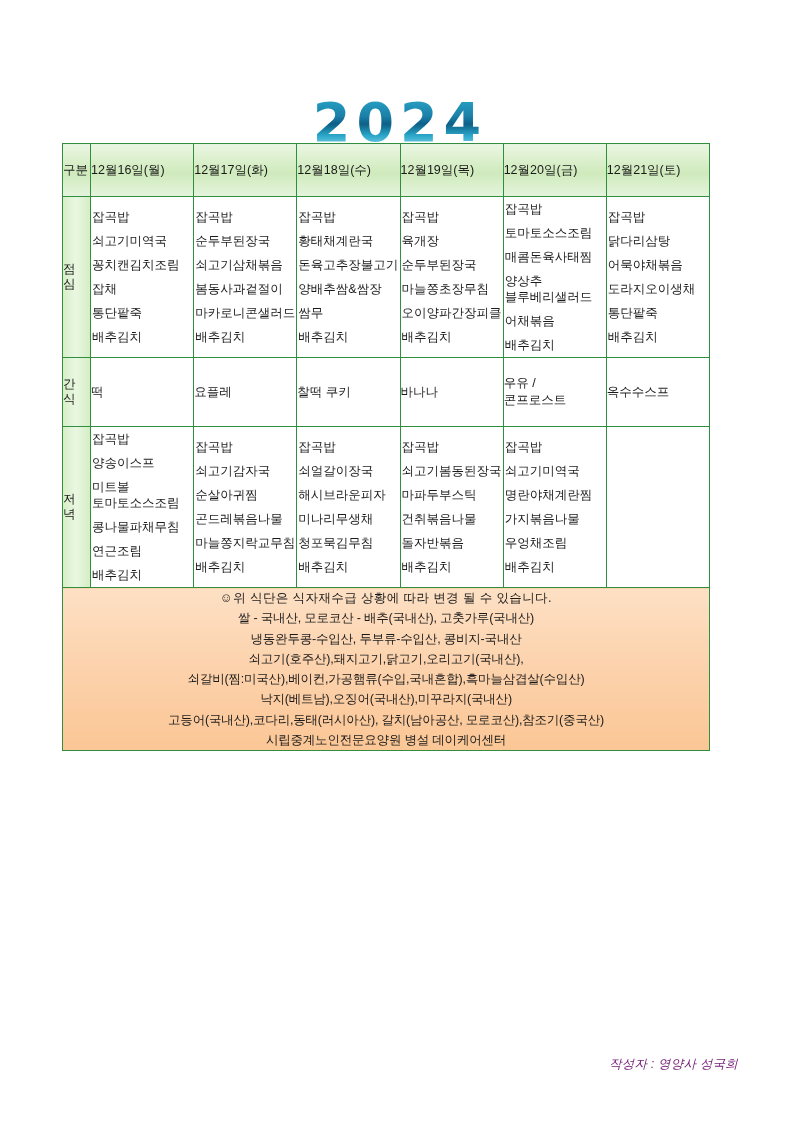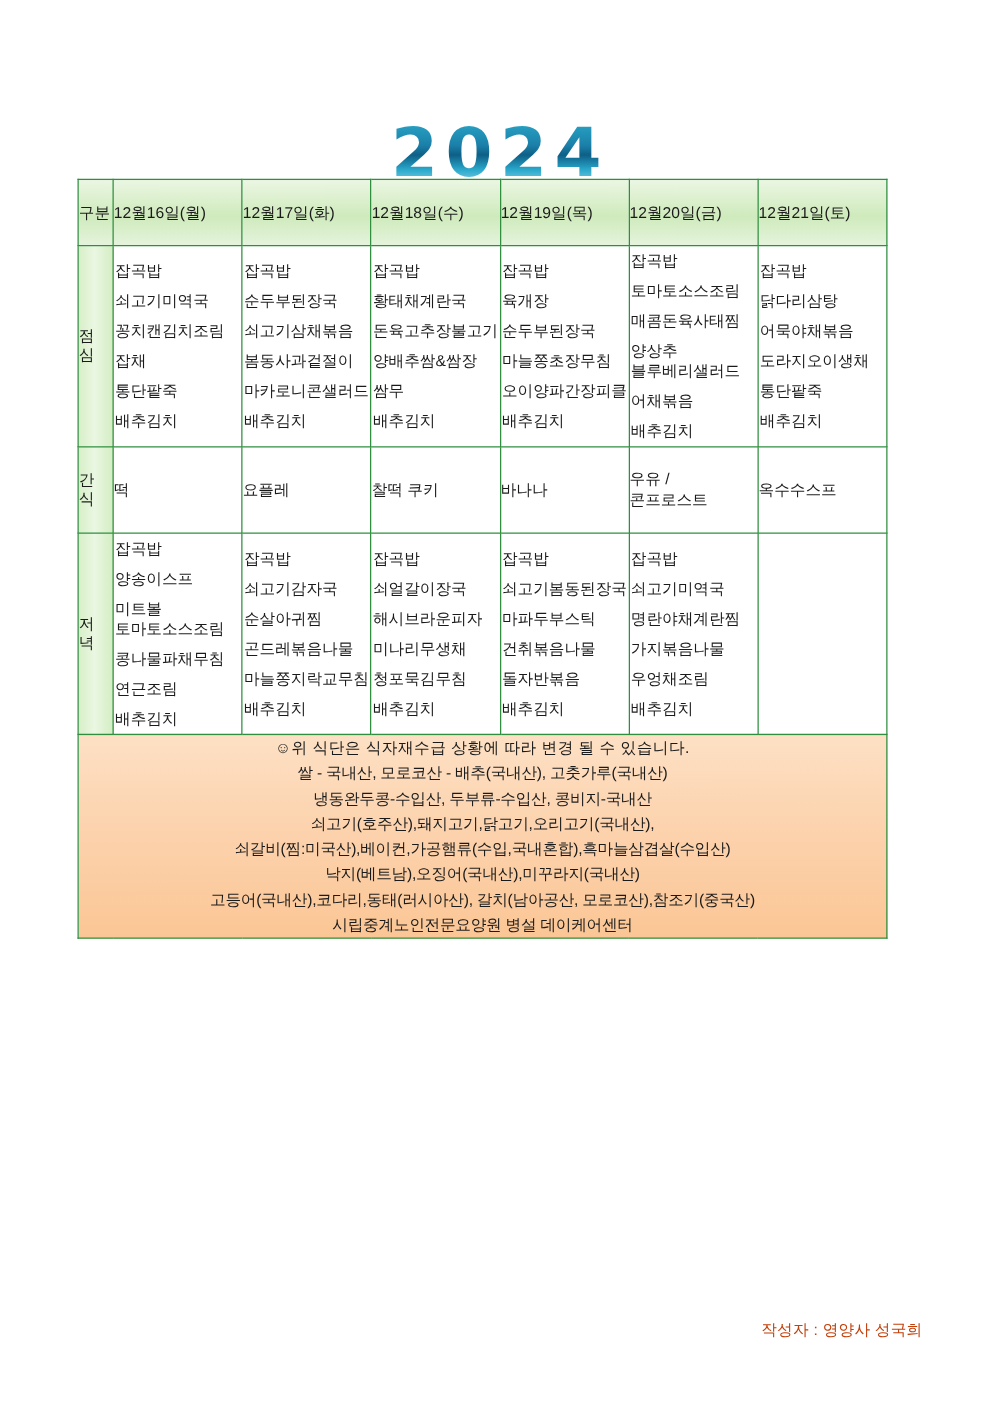--- a/index.html
+++ b/index.html
@@ -140,22 +140,23 @@
   .notice-line.first {
     letter-spacing: 0.4px;
   }
 
   
   .author {
     position: absolute;
     right: 62px;
     top: 1056px;
     font-size: 12.5px;
-    color: #c2410c;
+    color: #701a75;
     letter-spacing: 0.2px;
+    font-style: italic;
   }
 </style>
 </head>
 <body>
 
 <div class="title-row">
   <span class="title-year">2024</span>
 </div>
 
 <div class="table-wrap">

